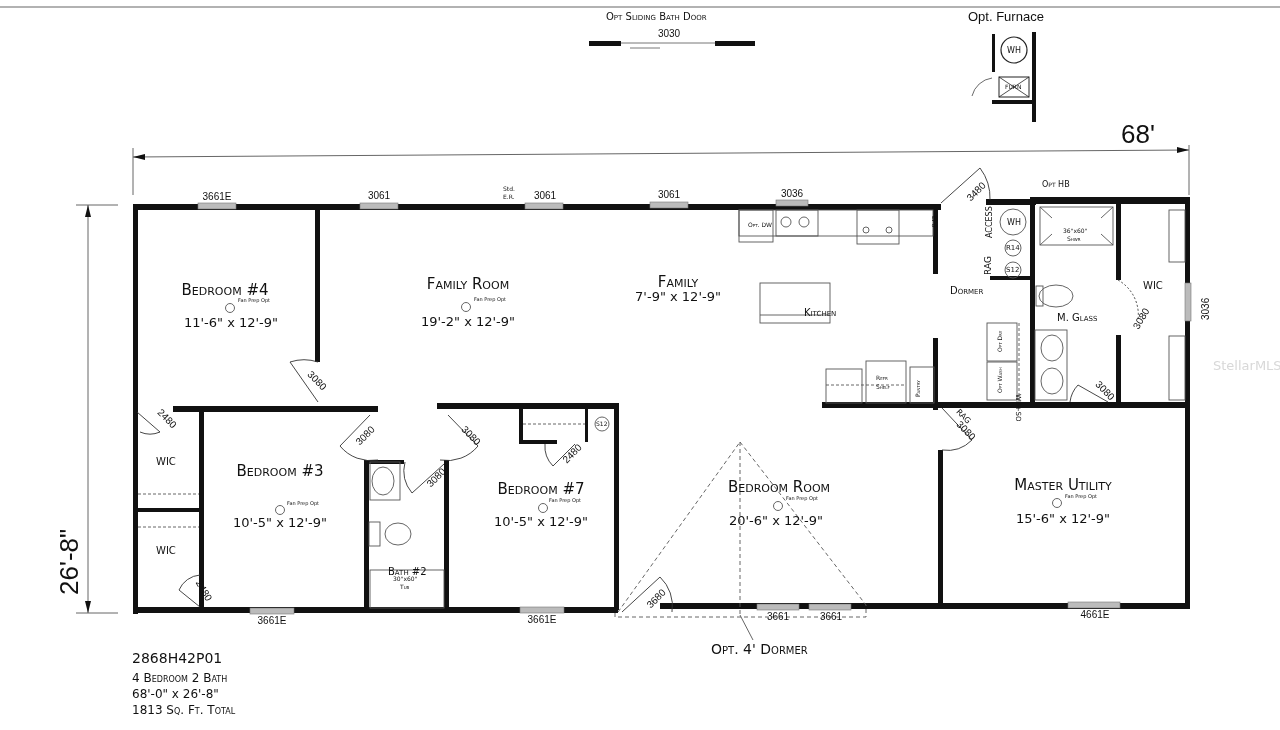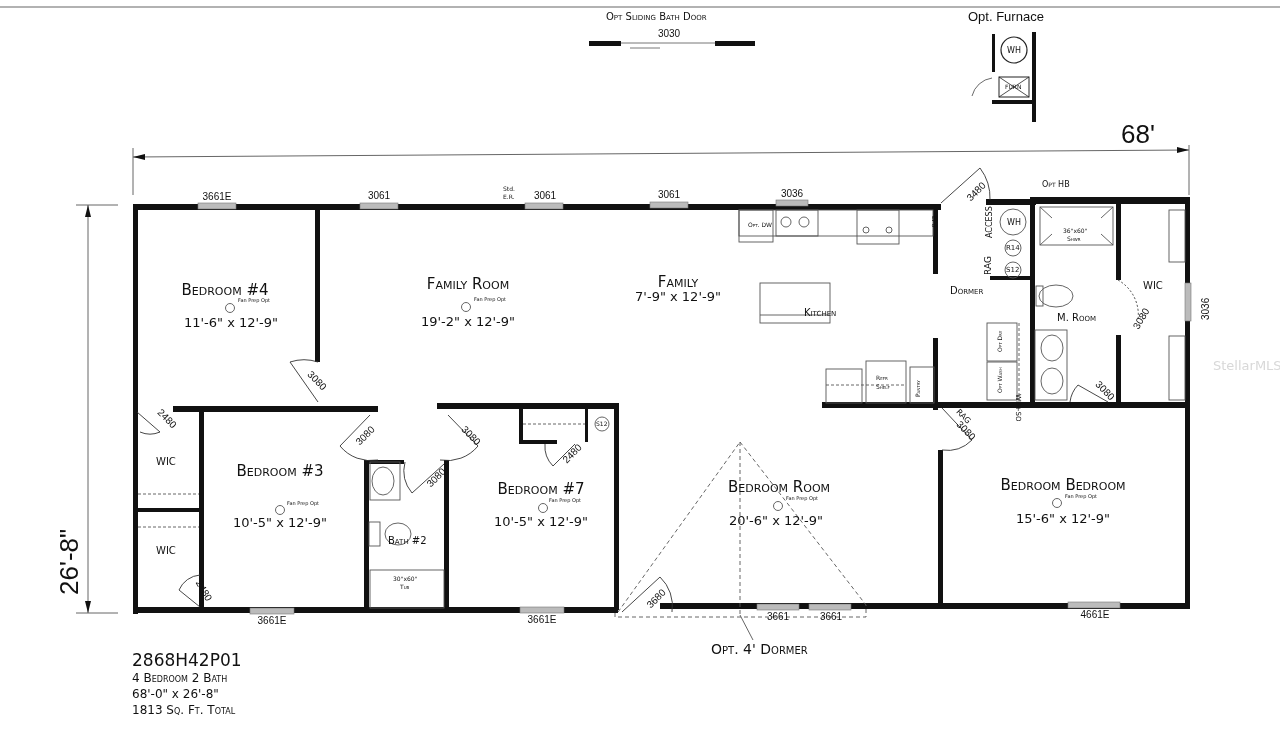--- a/index.html
+++ b/index.html
@@ -221,43 +221,43 @@
 
 <div class="lbl room-name" style="left:468px;top:275px;">Family Room</div>
 <div class="lbl tiny" style="left:474px;top:296px;font-size:5px;">Fan Prep Opt</div>
 <div class="lbl room-dim" style="left:468px;top:314px;">19'-2" x 12'-9"</div>
 
 <div class="lbl room-name" style="left:678px;top:273px;">Family</div>
 <div class="lbl room-dim" style="left:678px;top:289px;">7'-9" x 12'-9"</div>
 
 <div class="lbl small" style="left:804px;top:267px;margin-top:40px;">Kitchen</div>
 <div class="lbl small" style="left:950px;top:285px;">Dormer</div>
-<div class="lbl small" style="left:1057px;top:312px;">M. Room</div>
+<div class="lbl small" style="left:1057px;top:312px;">M. Glass</div>
 <div class="lbl small" style="left:1143px;top:280px;">WIC</div>
 
 <div class="lbl small" style="left:156px;top:456px;">WIC</div>
 <div class="lbl small" style="left:156px;top:545px;">WIC</div>
 
 <div class="lbl room-name" style="left:280px;top:462px;">Bedroom #3</div>
 <div class="lbl tiny" style="left:287px;top:500px;font-size:5px;">Fan Prep Opt</div>
 <div class="lbl room-dim" style="left:280px;top:515px;">10'-5" x 12'-9"</div>
 
-<div class="lbl small" style="left:388px;top:535px;text-align:center;">Bath #2</div>
+<div class="lbl small" style="left:388px;top:566px;text-align:center;">Bath #2</div>
 <div class="lbl tiny" style="left:393px;top:575px;font-size:6px;">30"x60"</div>
 <div class="lbl tiny" style="left:400px;top:583px;font-size:6px;font-variant:small-caps;">Tub</div>
 
 <div class="lbl room-name" style="left:541px;top:480px;">Bedroom #7</div>
 <div class="lbl tiny" style="left:549px;top:497px;font-size:5px;">Fan Prep Opt</div>
 <div class="lbl room-dim" style="left:541px;top:514px;">10'-5" x 12'-9"</div>
 
 <div class="lbl room-name" style="left:779px;top:478px;">Bedroom Room</div>
 <div class="lbl tiny" style="left:786px;top:495px;font-size:5px;">Fan Prep Opt</div>
 <div class="lbl room-dim" style="left:776px;top:513px;">20'-6" x 12'-9"</div>
 
-<div class="lbl room-name" style="left:1063px;top:476px;">Bedroom Bedroom</div>
+<div class="lbl room-name" style="left:1063px;top:476px;">Master Utility</div>
 <div class="lbl tiny" style="left:1065px;top:493px;font-size:5px;">Fan Prep Opt</div>
 <div class="lbl room-dim" style="left:1063px;top:511px;">15'-6" x 12'-9"</div>
 
 <div class="lbl tiny" style="left:748px;top:221px;font-size:6px;font-variant:small-caps;">Opt. DW</div>
 <div class="lbl tiny" style="left:876px;top:374px;font-size:6px;font-variant:small-caps;">Refr</div>
 <div class="lbl tiny" style="left:876px;top:383px;font-size:6px;font-variant:small-caps;">Shelf</div>
 <div class="lbl tiny" style="left:914px;top:397px;font-size:6px;font-variant:small-caps;transform:rotate(-90deg);transform-origin:left top;">Pantry</div>
 <div class="lbl tiny" style="left:996px;top:352px;font-size:6px;font-variant:small-caps;transform:rotate(-90deg);transform-origin:left top;">Opt Dry</div>
 <div class="lbl tiny" style="left:996px;top:393px;font-size:6px;font-variant:small-caps;transform:rotate(-90deg);transform-origin:left top;">Opt Wash</div>
 <div class="lbl tiny" style="left:1022px;top:394px;font-size:7px;font-variant:small-caps;transform:rotate(90deg);transform-origin:left top;">WB+SO</div>
@@ -280,18 +280,18 @@
 <div class="lbl win" style="left:425px;top:472px;transform:rotate(-45deg);">3080</div>
 <div class="lbl win" style="left:561px;top:448px;transform:rotate(-45deg);">2480</div>
 <div class="lbl win" style="left:645px;top:593px;transform:rotate(-45deg);">3680</div>
 <div class="lbl win" style="left:955px;top:425px;transform:rotate(45deg);">3080</div>
 <div class="lbl tiny" style="left:955px;top:412px;font-size:8px;transform:rotate(45deg);">RAG</div>
 <div class="lbl win" style="left:1094px;top:385px;transform:rotate(45deg);">3080</div>
 <div class="lbl win" style="left:1130px;top:313px;transform:rotate(-60deg);">3080</div>
 
 <div class="lbl" style="left:711px;top:641px;font-size:14px;font-variant:small-caps;">Opt. 4' Dormer</div>
 
-<div class="lbl" style="left:132px;top:650px;font-size:17px;">2868H42P01</div>
+<div class="lbl" style="left:132px;top:650px;font-size:14px;">2868H42P01</div>
 <div class="lbl" style="left:132px;top:671px;font-size:12px;font-variant:small-caps;">4 Bedroom 2 Bath</div>
 <div class="lbl" style="left:132px;top:687px;font-size:12px;">68'-0" x 26'-8"</div>
 <div class="lbl" style="left:132px;top:703px;font-size:12px;font-variant:small-caps;">1813 Sq. Ft. Total</div>
 
 <div class="watermark" style="left:1213px;top:358px;">StellarMLS</div>
 
 </body></html>

